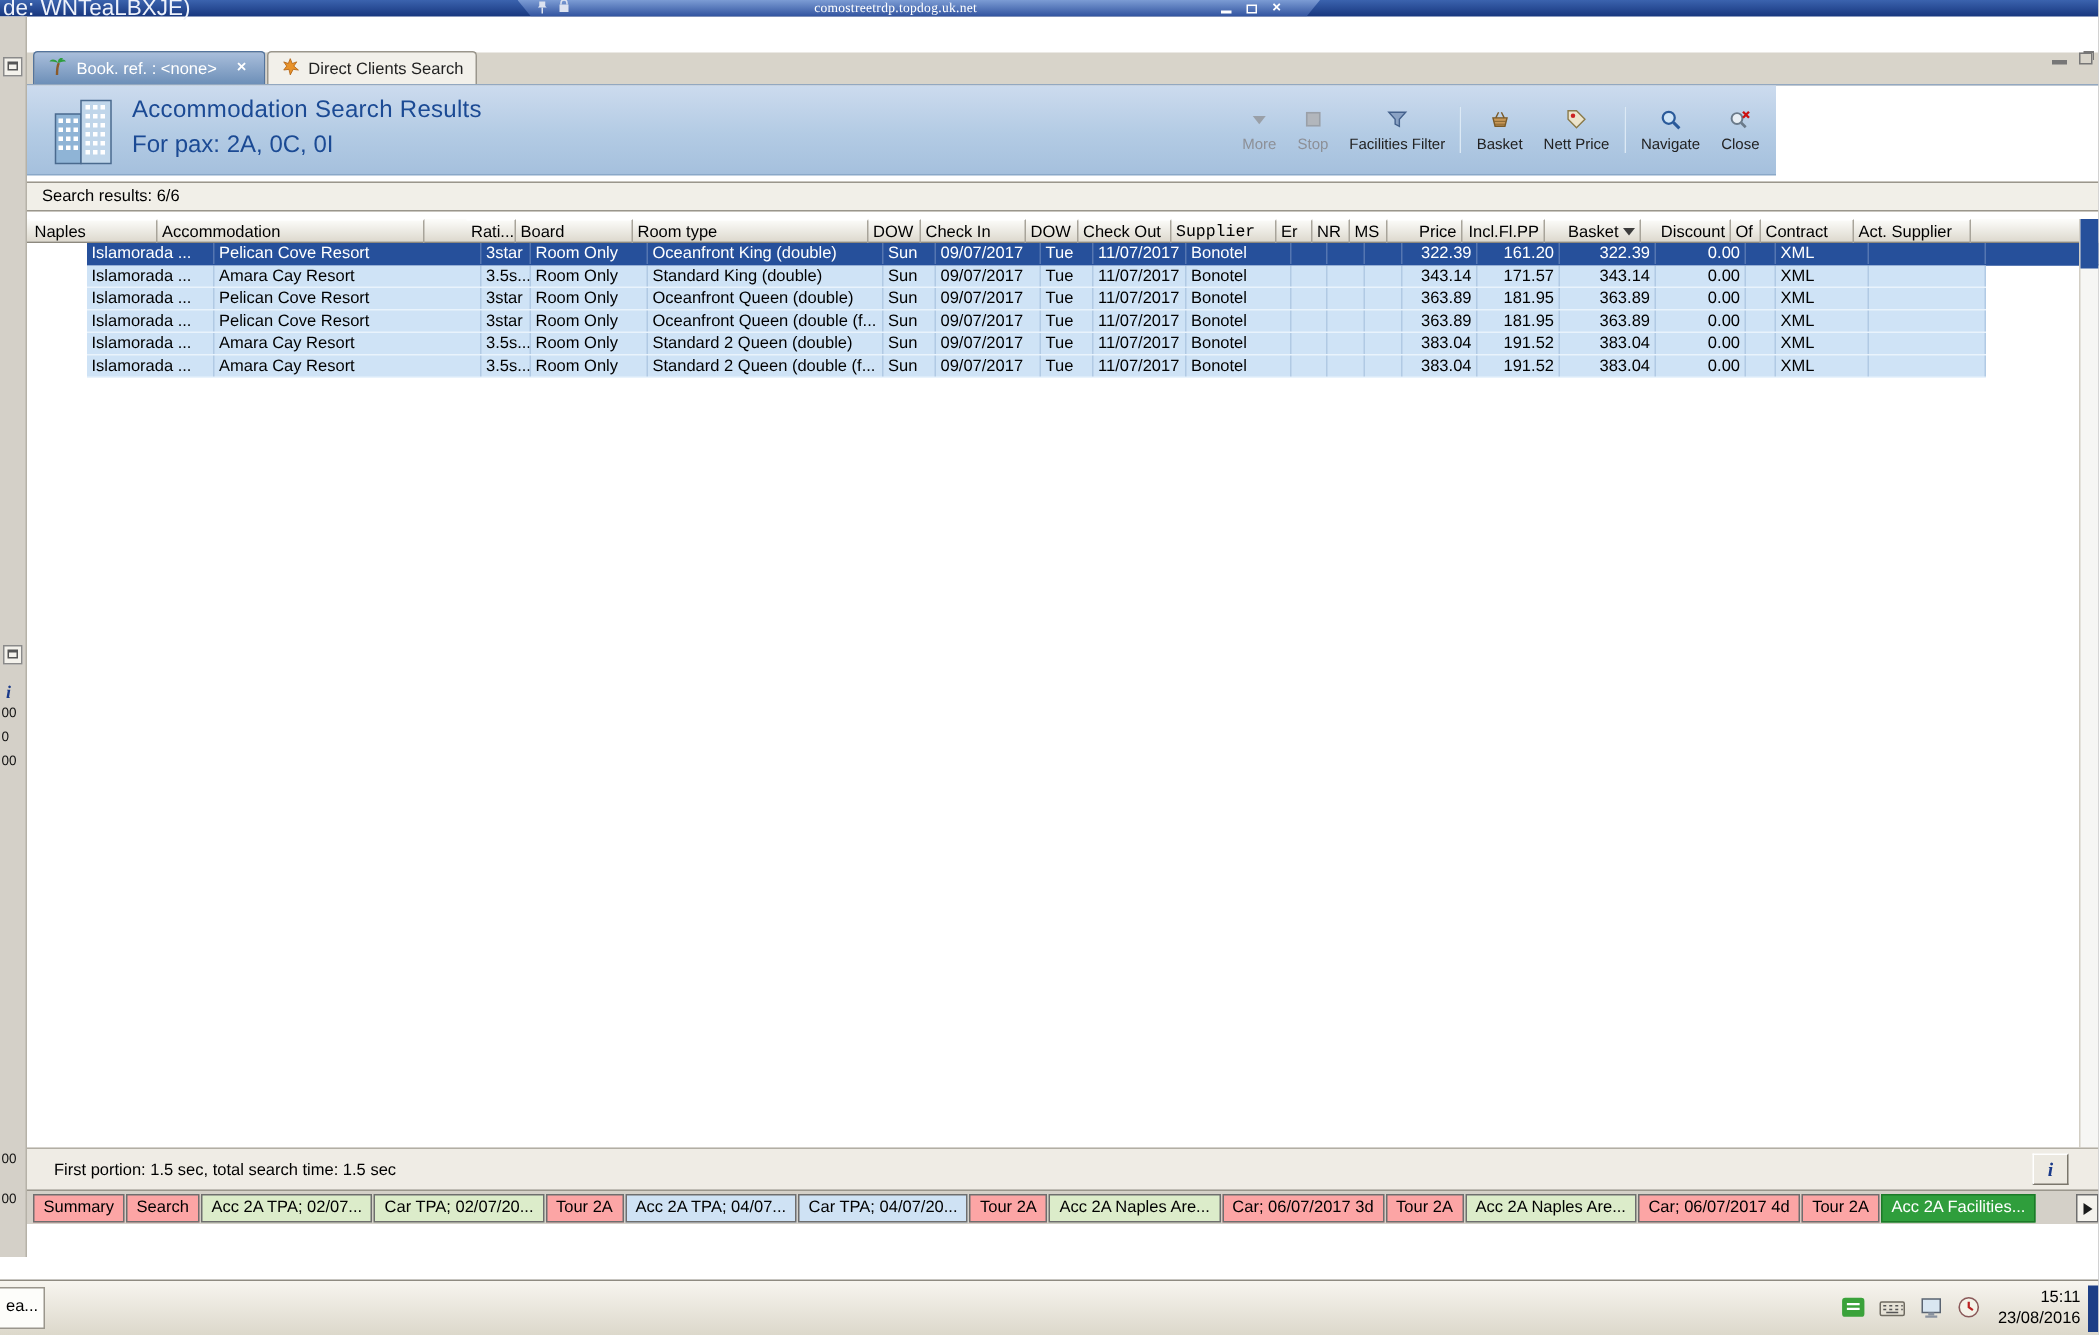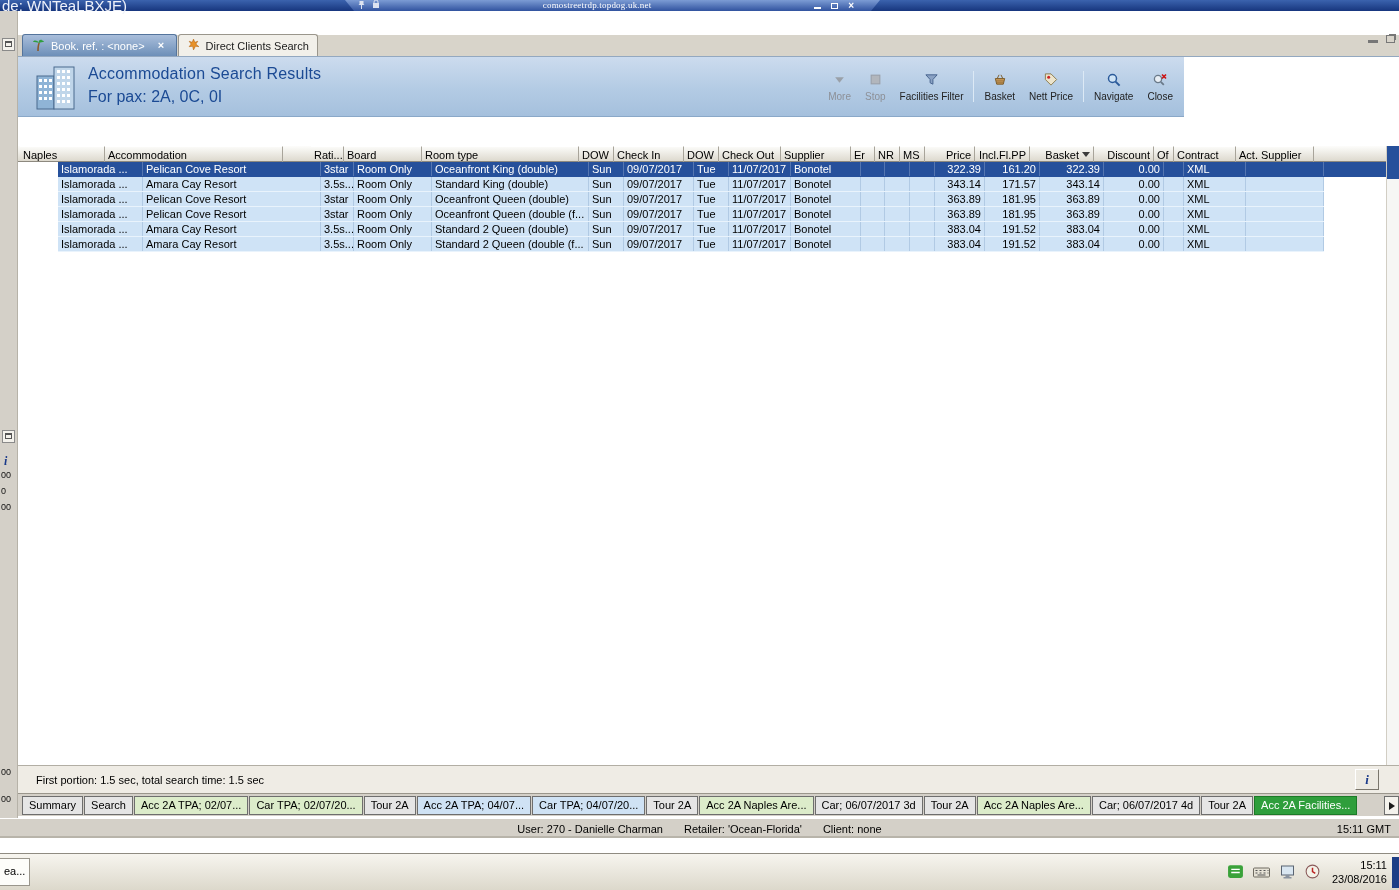--- a/index.html
+++ b/index.html
@@ -64,21 +64,21 @@
   .vthumb { position:absolute; left:0; top:0; width:13px; height:33px; background:#26509b; }
 
   
   .footnote { position:absolute; left:18px; top:765px; width:1381px; height:28px; background:#efece5; border-top:1px solid #b2aea4; }
   .footnote .txt { position:absolute; left:18px; top:8px; }
   .info-btn { position:absolute; right:20px; top:3px; width:24px; height:21px; background:#ece9e1; border:1px solid; border-color:#fff #7a766c #7a766c #fff; text-align:center; font-family:"Liberation Serif", serif; font-style:italic; font-weight:bold; color:#1a3a8a; font-size:13px; line-height:19px; }
 
   
   .btabs-bar { position:absolute; left:18px; top:793px; width:1381px; height:23px; background:#d4d0c8; border-top:1px solid #9a968c; }
   .btabs { position:absolute; left:4px; top:2px; display:flex; }
-  .btab { height:19px; padding:0 6px; line-height:17px; border:1px solid #6e6e6e; margin-right:1px; background:#e5e5e5; white-space:nowrap; }
+  .btab { height:19px; padding:0 6px; line-height:17px; border:1px solid #6e6e6e; margin-right:1px; background:#fca5a5; white-space:nowrap; }
   .btab.green { background:#dcecca; }
   .btab.blue { background:#cfe2f4; }
   .btab.active { background:#2f9e3c; border-color:#1c7a28; color:#fff; }
   .btab-scroll { position:absolute; right:0; top:2px; width:15px; height:19px; background:#f4f2ec; border:1px solid #6e6e6e; display:flex; align-items:center; justify-content:center; }
   .tri-right { width:0; height:0; border-top:4px solid transparent; border-bottom:4px solid transparent; border-left:6px solid #1a1a1a; }
 
   
   .statusbar { position:absolute; left:0; top:818px; width:1399px; height:20px; background:#d4d0c8; border-top:1px solid #fff; box-shadow:0 -2px 0 #b8b4aa inset; }
   .status-center { position:absolute; left:0; right:0; top:4px; text-align:center; }
   .status-center span { margin:0 9px; }
@@ -258,20 +258,21 @@
               <circle cx="6" cy="7" r="3.6" fill="#e8eef4" stroke="#6a7a8a" stroke-width="1.3"></circle>
               <path d="M8.8 9.8l3 3" stroke="#6a7a8a" stroke-width="1.8"></path>
               <path d="M10 2.5l4 4m0-4l-4 4" stroke="#cc1111" stroke-width="1.6"></path>
             </svg>
           </span>
           <span class="tb-label">Close</span>
         </div>
       </div>
   </div>
 
+  <div class="results-bar">Search results: 6/6</div>
 
   <div class="tbl">
     <div class="thead" id="thead">
         <div class="th" style="width: 85px;">
           <span>Naples</span>
         </div>
         <div class="th" style="width: 178px;">
           <span>Accommodation</span>
         </div>
         <div class="th" style="width: 33px; margin-left: 28px;">
@@ -288,21 +289,21 @@
         </div>
         <div class="th" style="width: 70px;">
           <span>Check In</span>
         </div>
         <div class="th" style="width: 35px;">
           <span>DOW</span>
         </div>
         <div class="th" style="width: 62px;">
           <span>Check Out</span>
         </div>
-        <div class="th" style="width: 70px;">
+        <div class="th" style="width: 70px; font-family: Liberation Mono, monospace;">
           <span>Supplier</span>
         </div>
         <div class="th" style="width: 24px;">
           <span>Er</span>
         </div>
         <div class="th" style="width: 25px;">
           <span>NR</span>
         </div>
         <div class="th" style="width: 25px;">
           <span>MS</span>
@@ -490,28 +491,20 @@
         <div class="btab green">Acc 2A Naples Are...</div>
         <div class="btab plain">Car; 06/07/2017 4d</div>
         <div class="btab plain">Tour 2A</div>
         <div class="btab active">Acc 2A Facilities...</div>
       </div>
     <div class="btab-scroll">
         <span class="tri-right"></span>
       </div>
   </div>
 
-  <div class="statusbar">
-    <div class="status-center">
-      <span>User: 270 - Danielle Charman</span>
-      <span>Retailer: 'Ocean-Florida'</span>
-      <span>Client: none</span>
-    </div>
-    <span class="status-clock">15:11 GMT</span>
-  </div>
 
   <div class="taskbar">
     <div class="task-btn">ea...</div>
     <div class="tray">
       <span><svg width="17" height="17" viewBox="0 0 16 16">
             <rect x="1" y="2" width="14" height="12" rx="2" fill="#3aa23a"></rect>
             <path d="M4 6h8M4 9h8" stroke="#fff" stroke-width="1.4"></path>
           </svg></span>
       <span><svg width="19" height="16" viewBox="0 0 18 16">
             <rect x="1" y="4" width="16" height="9" rx="1" fill="#e6e2d6" stroke="#6f6b61"></rect>

